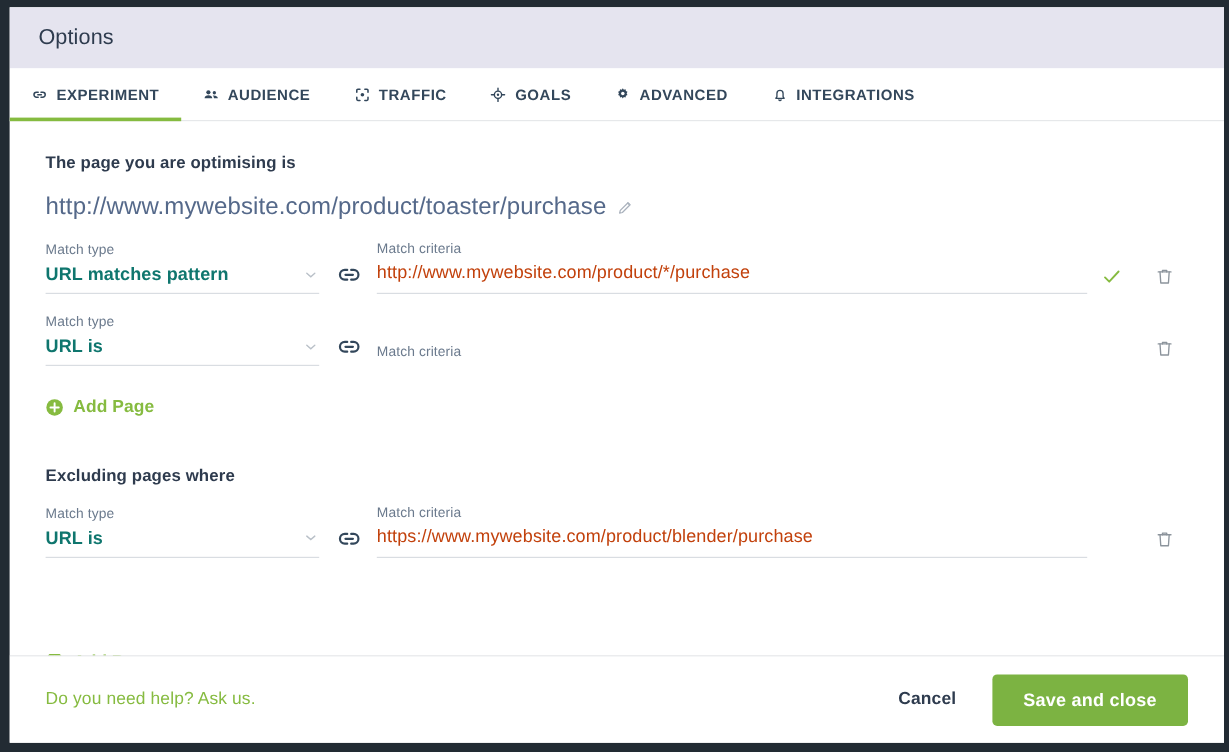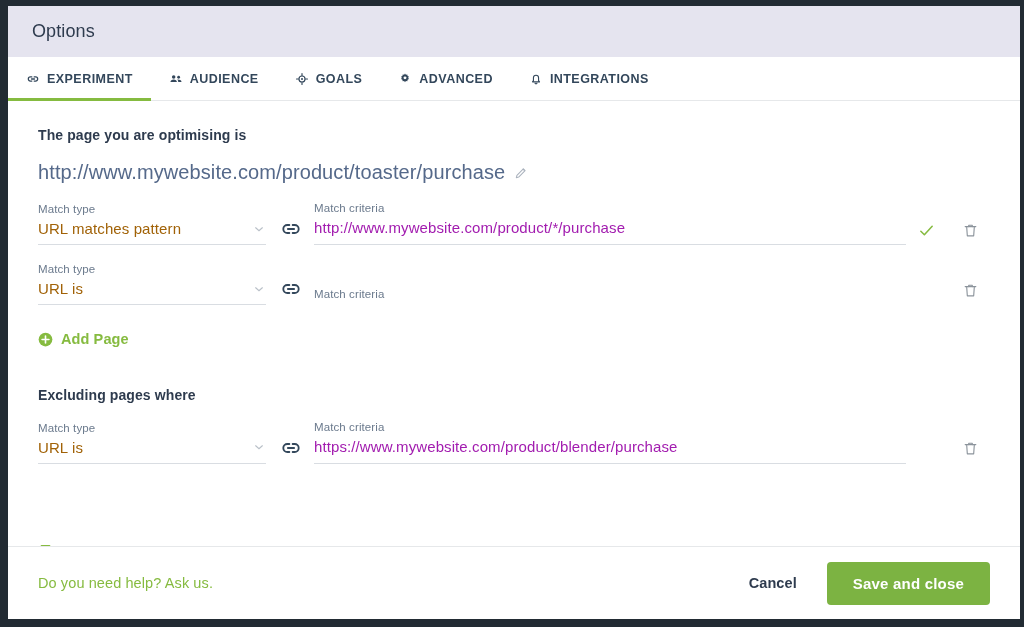--- a/index.html
+++ b/index.html
@@ -142,22 +142,23 @@
     width: 228px;
     border-bottom: 1px solid #d9dde2;
     display: flex;
     align-items: center;
     justify-content: space-between;
     padding-bottom: 7px;
     cursor: pointer;
   }
   .select-value {
     font-size: 15px;
-    color: #a16207;
-    letter-spacing: .1px;
+    color: #0f766e;
+    letter-spacing: .1px;
+    font-weight: bold;
   }
   .chev {
     width: 10px; height: 10px;
     flex: none;
     margin-right: 2px;
   }
 
   .link-icon {
     width: 22px; height: 22px;
     margin: 0 12px 5px 14px;
@@ -170,21 +171,21 @@
     padding-bottom: 7px;
     min-width: 0;
   }
   .criteria-input {
     width: 100%;
     border: none;
     outline: none;
     background: transparent;
     font-family: "Liberation Sans", sans-serif;
     font-size: 15px;
-    color: #a21caf;
+    color: #c2410c;
     letter-spacing: .1px;
     padding: 0;
   }
   .row-actions {
     display: flex;
     align-items: center;
     gap: 4px;
     padding-bottom: 4px;
   }
   .check-slot, .trash-slot {
@@ -302,20 +303,32 @@
           <svg viewBox="0 0 24 24" width="14" height="14" fill="#33475b">
             <circle cx="8" cy="8.5" r="3"></circle>
             <circle cx="16.5" cy="9" r="2.4"></circle>
             <path d="M2.5 17c0-2.6 2.5-4.2 5.5-4.2s5.5 1.6 5.5 4.2z"></path>
             <path d="M14.2 12.9c2.6-.3 7.3.7 7.3 4.1h-5.6c0-1.6-.7-3-1.7-4.1z"></path>
           </svg>
         </span>
         <span>AUDIENCE</span>
       </div>
 
+      <div class="tab">
+        <span class="tabicon">
+          <svg viewBox="0 0 24 24" width="14" height="14" fill="none" stroke="#33475b" stroke-width="2.2" stroke-linecap="round">
+            <path d="M4 8.5V5.5A1.5 1.5 0 0 1 5.5 4h3"></path>
+            <path d="M15.5 4h3A1.5 1.5 0 0 1 20 5.5v3"></path>
+            <path d="M20 15.5v3a1.5 1.5 0 0 1-1.5 1.5h-3"></path>
+            <path d="M8.5 20h-3A1.5 1.5 0 0 1 4 18.5v-3"></path>
+            <circle cx="12" cy="12" r="2.6" fill="#33475b" stroke="none"></circle>
+          </svg>
+        </span>
+        <span>TRAFFIC</span>
+      </div>
 
       <div class="tab">
         <span class="tabicon">
           <svg viewBox="0 0 24 24" width="14" height="14" fill="none" stroke="#33475b" stroke-width="2">
             <circle cx="12" cy="12" r="5.2"></circle>
             <circle cx="12" cy="12" r="1.7" fill="#33475b" stroke="none"></circle>
             <path d="M12 2.6v3.2M12 18.2v3.2M2.6 12h3.2M18.2 12h3.2" stroke-linecap="round"></path>
           </svg>
         </span>
         <span>GOALS</span>

